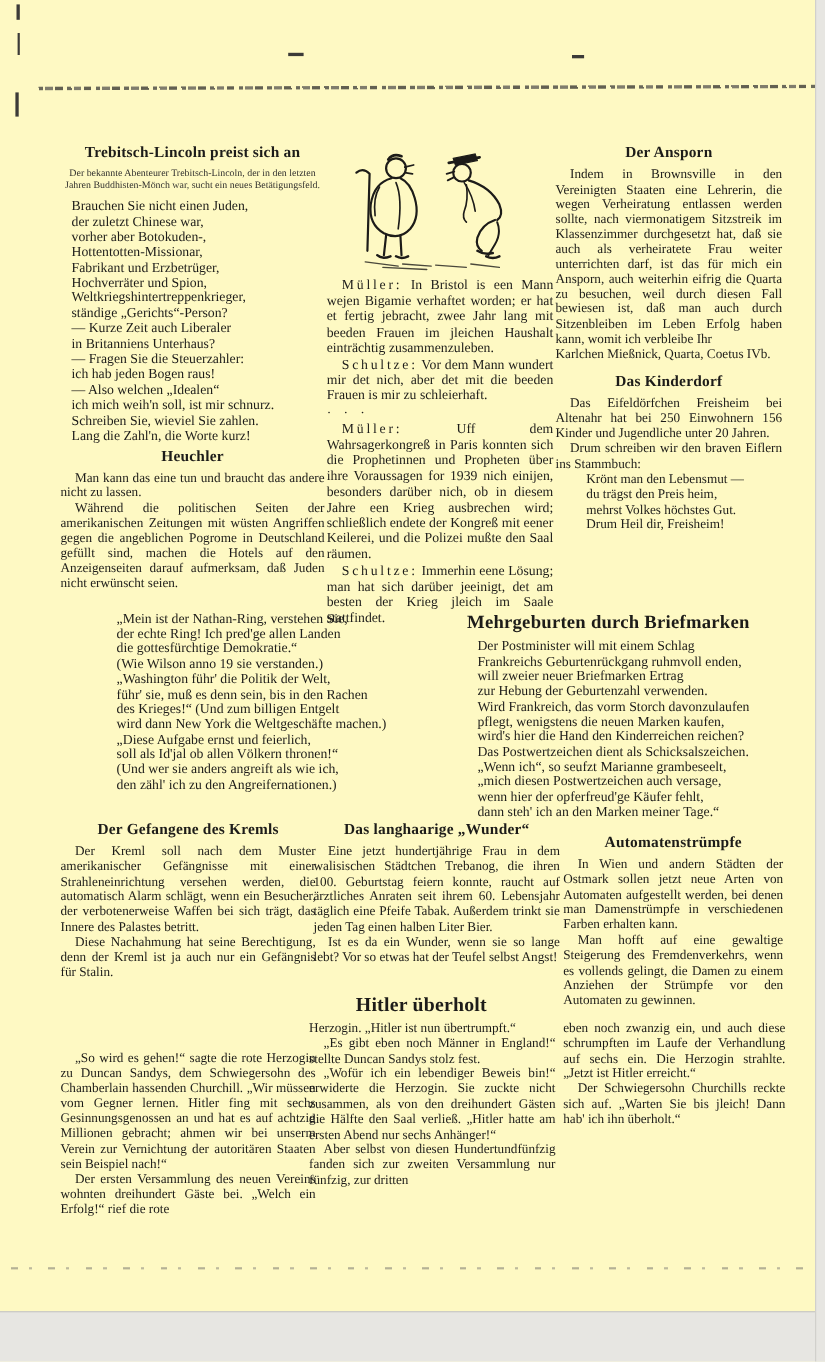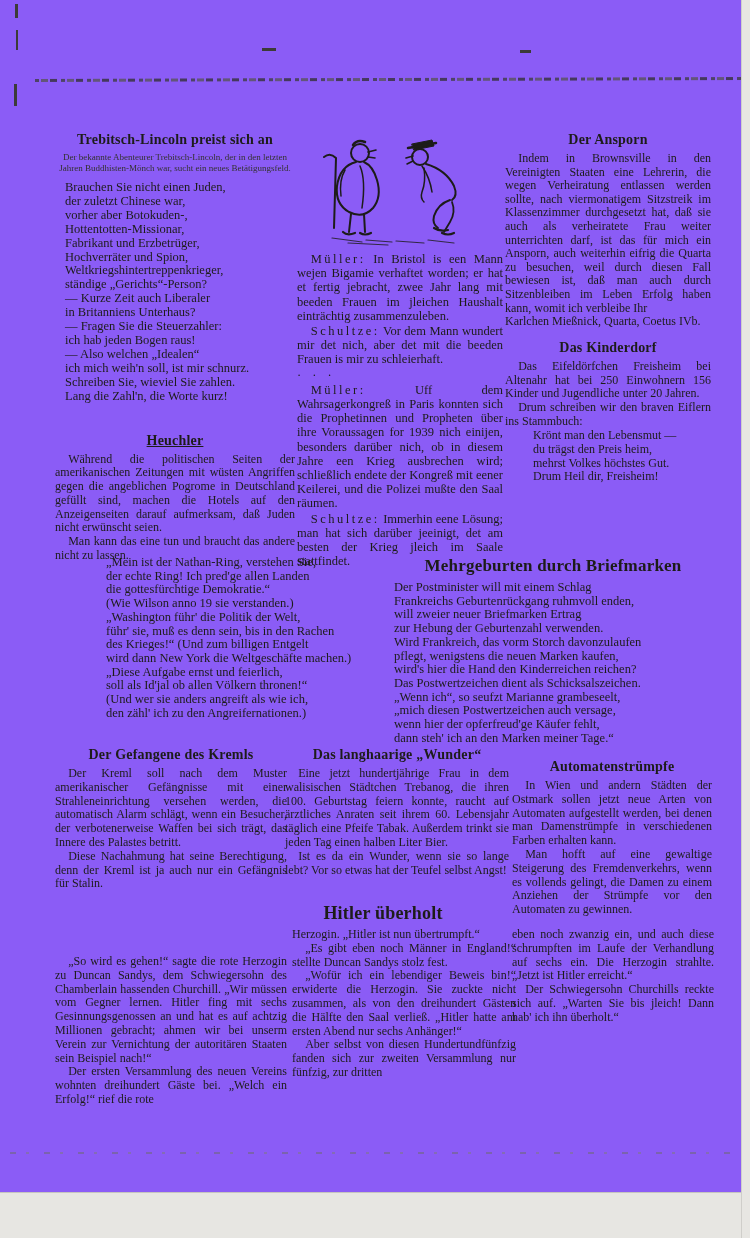--- a/index.html
+++ b/index.html
@@ -1,20 +1,20 @@
 <!DOCTYPE html>
 <html lang="de"><head>
 <meta charset="utf-8">
 <style>
   html, body { margin: 0; padding: 0; background: #ffffff; }
   .page {
     position: relative;
     width: 750px;
     height: 1238px;
-    background: #8b5cf6;
+    background: #fef9c3;
     font-family: "Liberation Serif", "DejaVu Serif", serif;
     color: #1d1c19;
     overflow: hidden;
   }
   
   .scan-rule-top {
     position: absolute; left: 35px; top: 78px; width: 715px; height: 3px;
     background: repeating-linear-gradient(90deg,
       #3a3a38 0 4px, transparent 4px 6px, #55534f 6px 13px, transparent 13px 15px,
       #2e2d2b 15px 22px, transparent 22px 26px);
@@ -90,23 +90,23 @@
 Weltkriegshintertreppenkrieger,
 ständige „Gerichts“-Person?
 — Kurze Zeit auch Liberaler
 in Britanniens Unterhaus?
 — Fragen Sie die Steuerzahler:
 ich hab jeden Bogen raus!
 — Also welchen „Idealen“
 ich mich weih'n soll, ist mir schnurz.
 Schreiben Sie, wieviel Sie zahlen.
 Lang die Zahl'n, die Worte kurz!</div>
-    <div class="sec-title" style="margin-top:28px;text-decoration:underline;">Heuchler</div>
+    <div class="sec-title" style="margin-top:3px;">Heuchler</div>
+    <p>Man kann das eine tun und braucht das andere nicht zu lassen.</p>
     <p>Während die politischen Seiten der amerikanischen Zeitungen mit wüsten Angriffen gegen die angeblichen Pogrome in Deutschland gefüllt sind, machen die Hotels auf den Anzeigenseiten darauf aufmerksam, daß Juden nicht erwünscht seien.</p>
-    <p>Man kann das eine tun und braucht das andere nicht zu lassen.</p>
   </div>
 
   <svg class="abs" style="left:296px; top:126px;" width="194" height="122" viewBox="0 0 194 122" fill="none" stroke="#1d1c19" stroke-width="2" stroke-linecap="round">
 
     <circle cx="64" cy="27" r="9"></circle>
     <path d="M57 19 q4 -6 12 -3" stroke-width="2.5"></path>
     <path d="M72 26 l8 -2 M72 31 l7 1" stroke-width="1.6"></path>
     <path d="M60 36 q-16 4 -19 24 q-2 18 12 26 q14 7 24 -4 q9 -11 4 -28 q-4 -14 -13 -18"></path>
     <path d="M64 40 q6 14 2 42" stroke-width="1.5"></path>
     <path d="M49 44 q-6 10 -4 26" stroke-width="1.5"></path>
@@ -171,21 +171,21 @@
 führ' sie, muß es denn sein, bis in den Rachen
 des Krieges!“ (Und zum billigen Entgelt
 wird dann New York die Weltgeschäfte machen.)
 „Diese Aufgabe ernst und feierlich,
 soll als Id'jal ob allen Völkern thronen!“
 (Und wer sie anders angreift als wie ich,
 den zähl' ich zu den Angreifernationen.)</div>
   </div>
   <div class="abs" style="left:392px; top:556px; width:322px;">
     <div class="sec-title big-title">Mehrgeburten durch Briefmarken</div>
-    <div class="poem" style="padding-left:2px; line-height:13.7px;">Der Postminister will mit einem Schlag
+    <div class="poem" style="padding-left:2px; line-height:13.7px;margin-left:40px;">Der Postminister will mit einem Schlag
 Frankreichs Geburtenrückgang ruhmvoll enden,
 will zweier neuer Briefmarken Ertrag
 zur Hebung der Geburtenzahl verwenden.
 Wird Frankreich, das vorm Storch davonzulaufen
 pflegt, wenigstens die neuen Marken kaufen,
 wird's hier die Hand den Kinderreichen reichen?
 Das Postwertzeichen dient als Schicksalszeichen.
 „Wenn ich“, so seufzt Marianne grambeseelt,
 „mich diesen Postwertzeichen auch versage,
 wenn hier der opferfreud'ge Käufer fehlt,
@@ -206,21 +206,21 @@
     <div class="sec-title">Automatenstrümpfe</div>
     <p>In Wien und andern Städten der Ostmark sollen jetzt neue Arten von Automaten aufgestellt werden, bei denen man Damenstrümpfe in verschiedenen Farben erhalten kann.</p>
     <p>Man hofft auf eine gewaltige Steigerung des Fremdenverkehrs, wenn es vollends gelingt, die Damen zu einem Anziehen der Strümpfe vor den Automaten zu gewinnen.</p>
   </div>
 
   <div class="abs sec-title huge-title" style="left:55px; top:903px; width:656px;">Hitler überholt</div>
   <div class="abs bodytext" style="left:55px; top:955px; width:232px;">
     <p>„So wird es gehen!“ sagte die rote Herzogin zu Duncan Sandys, dem Schwiegersohn des Chamberlain hassenden Churchill. „Wir müssen vom Gegner lernen. Hitler fing mit sechs Gesinnungsgenossen an und hat es auf achtzig Millionen gebracht; ahmen wir bei unserm Verein zur Vernichtung der autoritären Staaten sein Beispiel nach!“</p>
     <p>Der ersten Versammlung des neuen Vereins wohnten dreihundert Gäste bei. „Welch ein Erfolg!“ rief die rote</p>
   </div>
-  <div class="abs bodytext" style="left:292px; top:928px; width:224px;">
+  <div class="abs bodytext" style="left:281px; top:928px; width:224px;">
     <p class="signature">Herzogin. „Hitler ist nun übertrumpft.“</p>
     <p>„Es gibt eben noch Männer in England!“ stellte Duncan Sandys stolz fest.</p>
     <p>„Wofür ich ein lebendiger Beweis bin!“ erwiderte die Herzogin. Sie zuckte nicht zusammen, als von den dreihundert Gästen die Hälfte den Saal verließ. „Hitler hatte am ersten Abend nur sechs Anhänger!“</p>
     <p>Aber selbst von diesen Hundertundfünfzig fanden sich zur zweiten Versammlung nur fünfzig, zur dritten</p>
   </div>
   <div class="abs bodytext" style="left:512px; top:928px; width:202px;">
     <p class="signature">eben noch zwanzig ein, und auch diese schrumpften im Laufe der Verhandlung auf sechs ein. Die Herzogin strahlte. „Jetzt ist Hitler erreicht.“</p>
     <p>Der Schwiegersohn Churchills reckte sich auf. „Warten Sie bis jleich! Dann hab' ich ihn überholt.“</p>
   </div>
 

